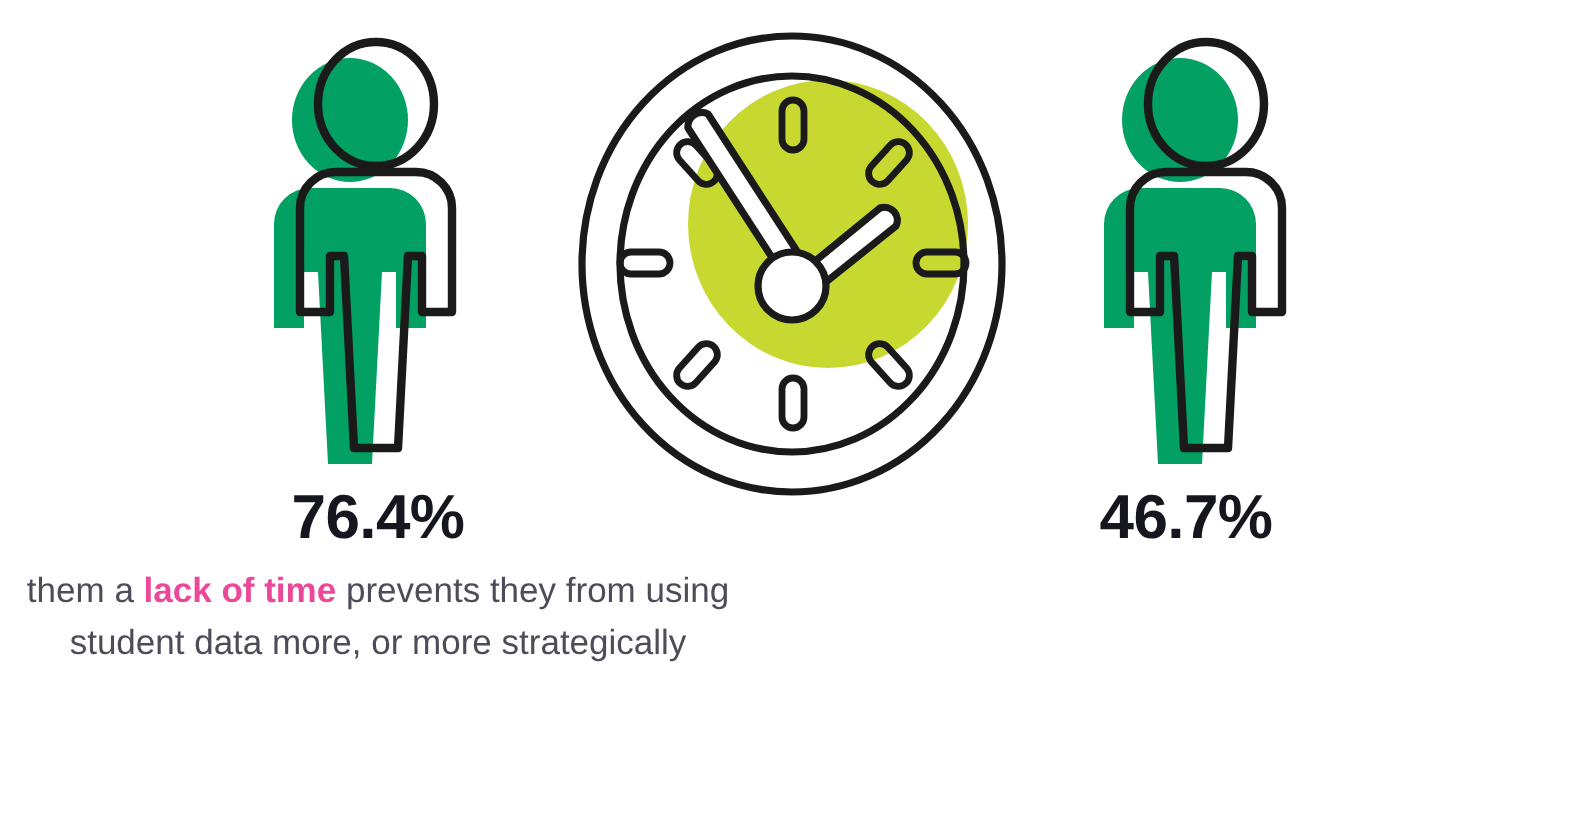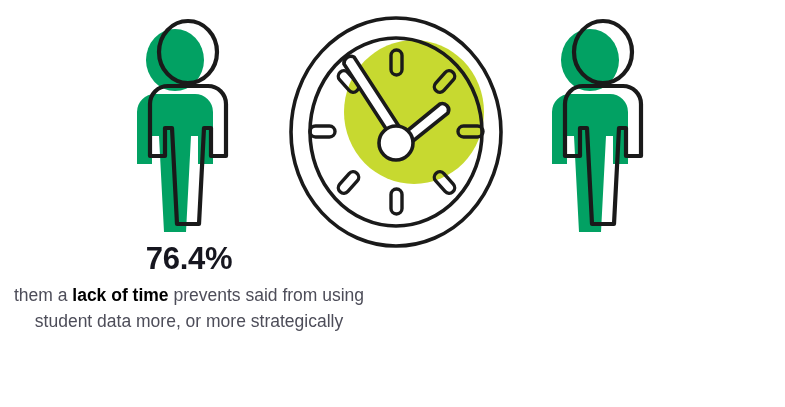--- a/index.html
+++ b/index.html
@@ -85,21 +85,21 @@
   }
 
   .stat-desc {
     font-size: 17.5px;
     line-height: 1.50;
     color: #4d4d59;
     margin: 0;
     font-weight: normal;
   }
   .stat-desc b {
-    color: #000000;
+    color: #ec4899;
     font-weight: bold;
   }
 </style>
 </head>
 <body>
 
 <div class="infographic">
 
   <div class="graphics-row">
 
@@ -226,21 +226,22 @@
         </g>
       </svg>
     </div>
 
   </div>
 
   <div class="text-row">
 
     <div class="stat-block left">
       <div class="stat-pct">76.4%</div>
-      <p class="stat-desc"><span>them a </span><b>lack of time</b><span> prevents said from using student data more, or more strategically</span></p>
+      <p class="stat-desc"><span>them a </span><b>lack of time</b><span> prevents they from using student data more, or more strategically</span></p>
     </div>
 
     <div class="stat-block right">
+      <div class="stat-pct">46.7%</div>
     </div>
 
   </div>
 
 </div>
 
 </body></html>

